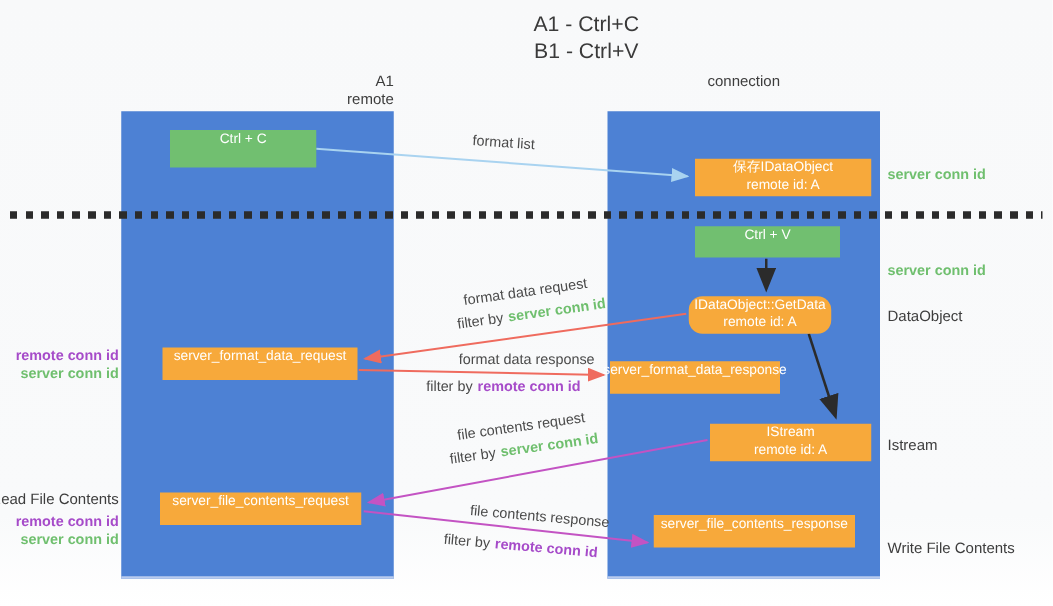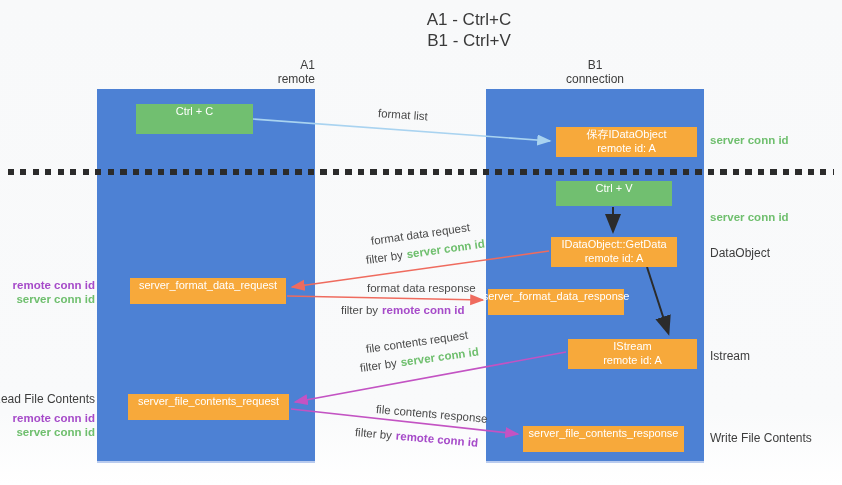--- a/index.html
+++ b/index.html
@@ -44,21 +44,20 @@
 <div class="abs title">
   <div>A1 - Ctrl+C</div>
   <div>B1 - Ctrl+V</div>
 </div>
 
 <div class="abs lane-header" style="left:97px;top:58px;text-align:right;">
   <div>A1</div>
   <div>remote</div>
 </div>
 <div class="abs lane-header" style="left:486px;top:58px;">
-  <div>B1</div>
   <div>connection</div>
 </div>
 
 <div class="abs lane" style="left:97px;"></div>
 <div class="abs lane" style="left:486px;"></div>
 
 <div class="abs dotted-line"></div>
 
 <svg class="abs arrows" width="842" height="485" viewBox="0 0 842 485">
   <defs>
@@ -90,21 +89,21 @@
 
 <div class="abs node orange" style="left:556px;top:127px;width:141px;height:30px;">
   <span>保存IDataObject</span>
   <span>remote id: A</span>
 </div>
 
 <div class="abs node green" style="left:556px;top:181px;width:116px;height:25px;">
   <span>Ctrl + V</span>
 </div>
 
-<div class="abs node orange" style="left:551px;top:237px;width:126px;height:30px;">
+<div class="abs node orange" style="left:551px;top:237px;width:114px;height:30px;border-radius:11px;">
   <span>IDataObject::GetData</span>
   <span>remote id: A</span>
 </div>
 
 <div class="abs node orange" style="left:130px;top:278px;width:156px;height:26px;">
   <span>server_format_data_request</span>
 </div>
 
 <div class="abs node orange" style="left:488px;top:289px;width:136px;height:26px;">
   <span>server_format_data_response</span>
@@ -112,21 +111,21 @@
 
 <div class="abs node orange" style="left:568px;top:339px;width:129px;height:30px;">
   <span>IStream</span>
   <span>remote id: A</span>
 </div>
 
 <div class="abs node orange" style="left:128px;top:394px;width:161px;height:26px;">
   <span>server_file_contents_request</span>
 </div>
 
-<div class="abs node orange" style="left:523px;top:426px;width:161px;height:26px;">
+<div class="abs node orange" style="left:523px;top:412px;width:161px;height:26px;">
   <span>server_file_contents_response</span>
 </div>
 
 <div class="abs edge-label" style="left:378px;top:107px;transform:rotate(4deg);">format list</div>
 
 <div class="abs edge-label" style="left:371px;top:235px;transform:rotate(-8deg);">format data request</div>
 <div class="abs edge-label" style="left:366px;top:254px;transform:rotate(-8deg);">
   <span>filter by</span><span class="kw kw-green">server conn id</span>
 </div>
 

